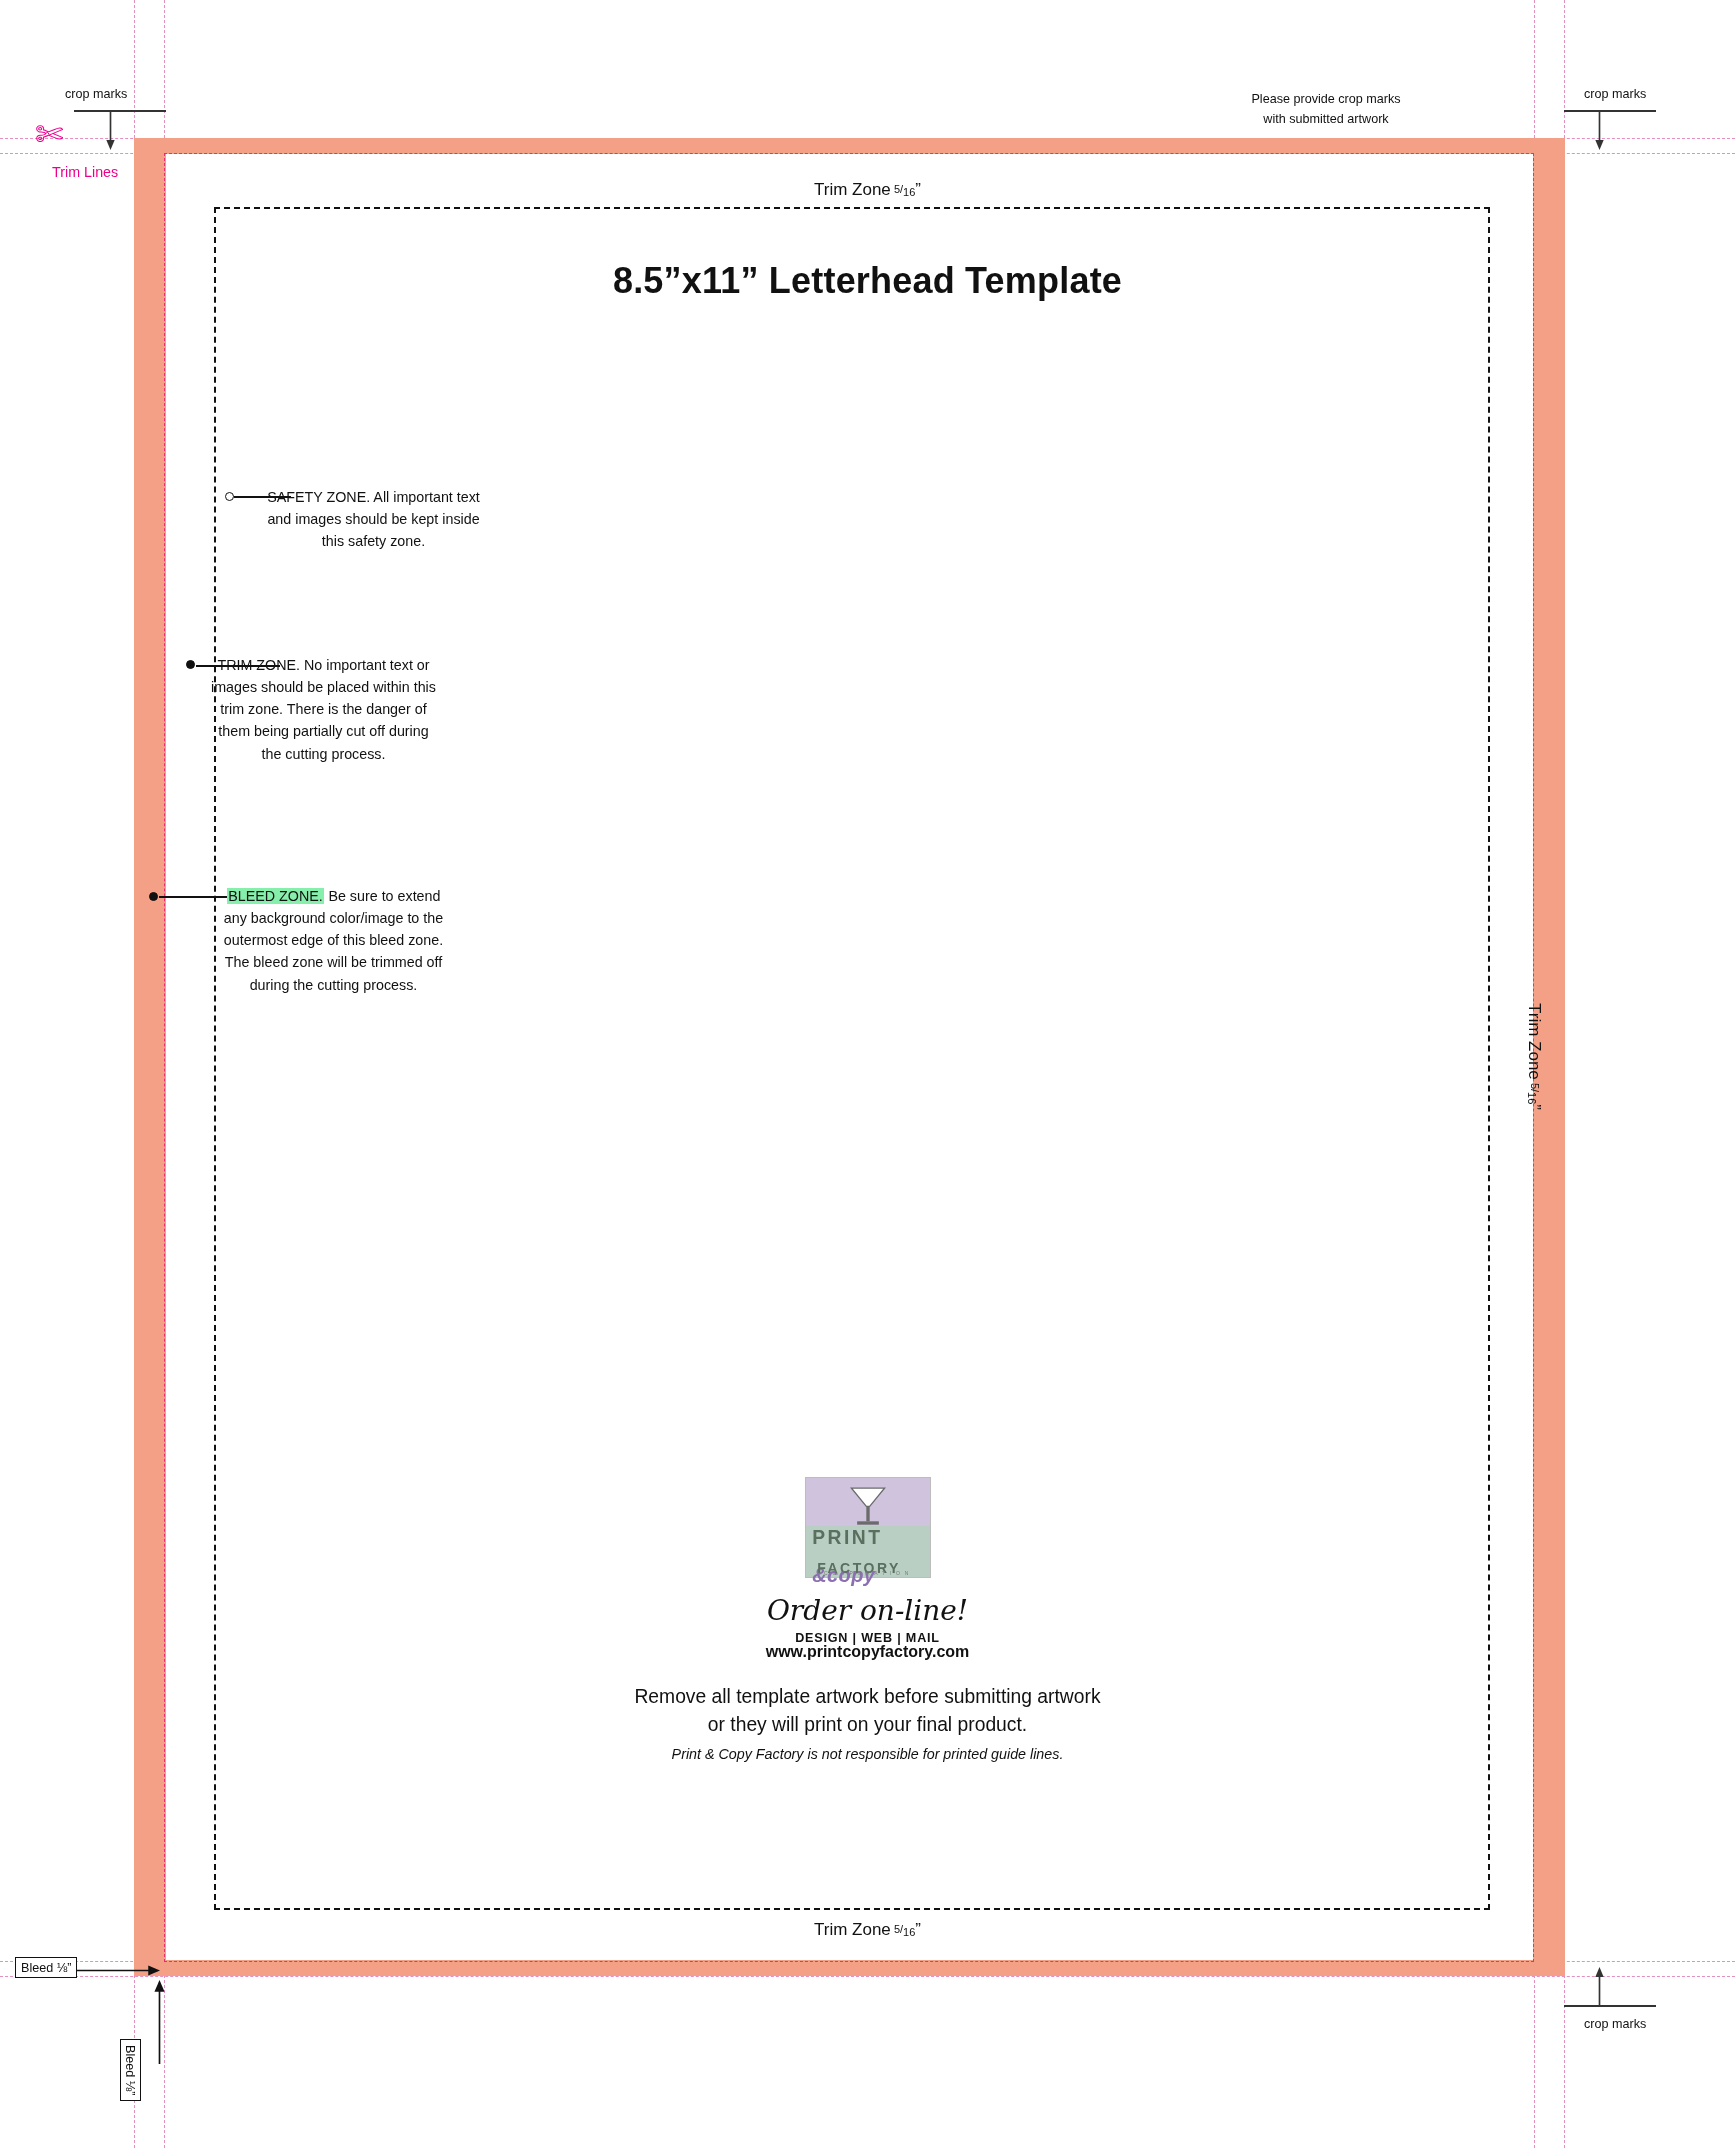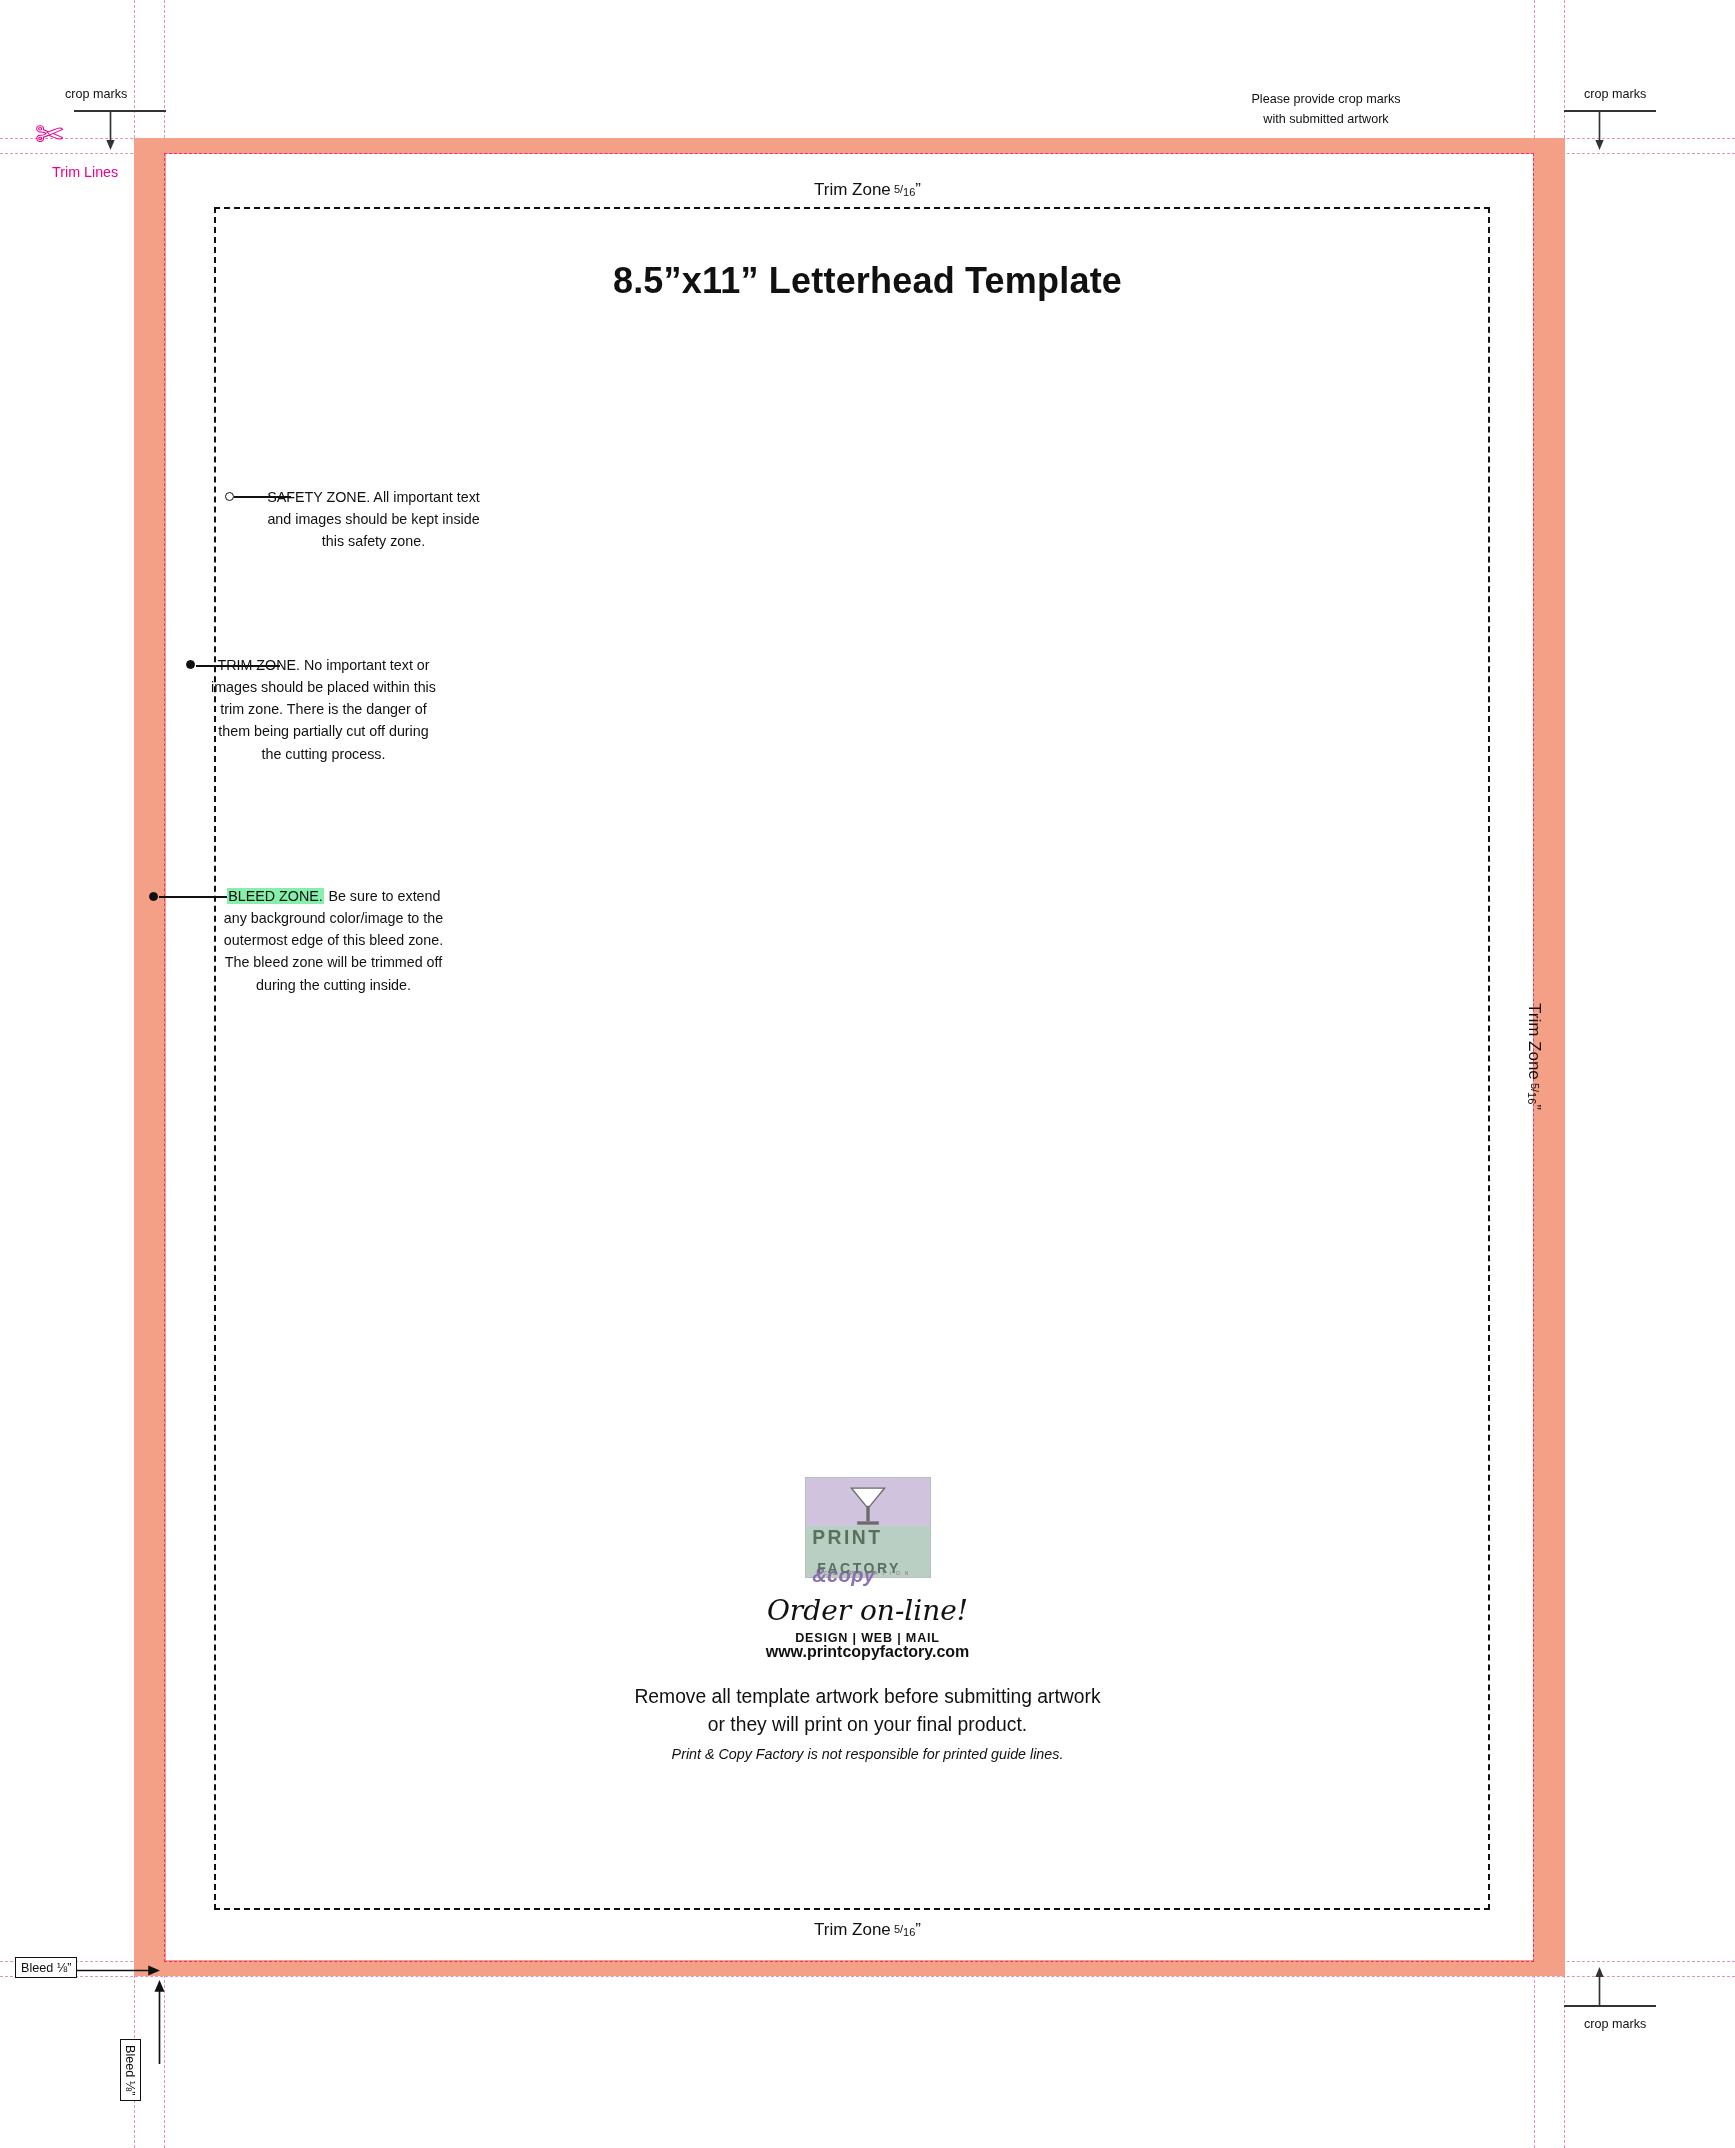--- a/index.html
+++ b/index.html
@@ -359,21 +359,21 @@
   <div class="annot-leader" style="left:196px; top:665px; width:84px;"></div>
   <div class="annot" style="left:210px; top:654px;">
     <span class="head">TRIM ZONE.</span>
     <span>No important text or images should be placed within this trim zone. There is the danger of them being partially cut off during the cutting process.</span>
   </div>
 
   <div class="annot-dot solid" style="left:149px; top:892px;"></div>
   <div class="annot-leader" style="left:159px; top:896px; width:109px;"></div>
   <div class="annot" style="left:220px; top:885px;">
     <span class="head bleed">BLEED ZONE.</span>
-    <span>Be sure to extend any background color/image to the outermost edge of this bleed zone. The bleed zone will be trimmed off during the cutting inside.</span>
+    <span>Be sure to extend any background color/image to the outermost edge of this bleed zone. The bleed zone will be trimmed off during the cutting process.</span>
   </div>
 
   <div id="footer-block">
     <div id="logo">
       <svg class="goblet" width="44" height="45" viewBox="0 0 52 54">
         <polygon points="6,6 46,6 28,28 24,28" fill="#ffffff" stroke="#6b6b6b" stroke-width="1.5"></polygon>
         <rect x="24" y="28" width="4" height="18" fill="#6b6b6b"></rect>
         <rect x="13" y="46" width="26" height="4" fill="#6b6b6b"></rect>
       </svg>
       <div class="word-print">PRINT</div>

